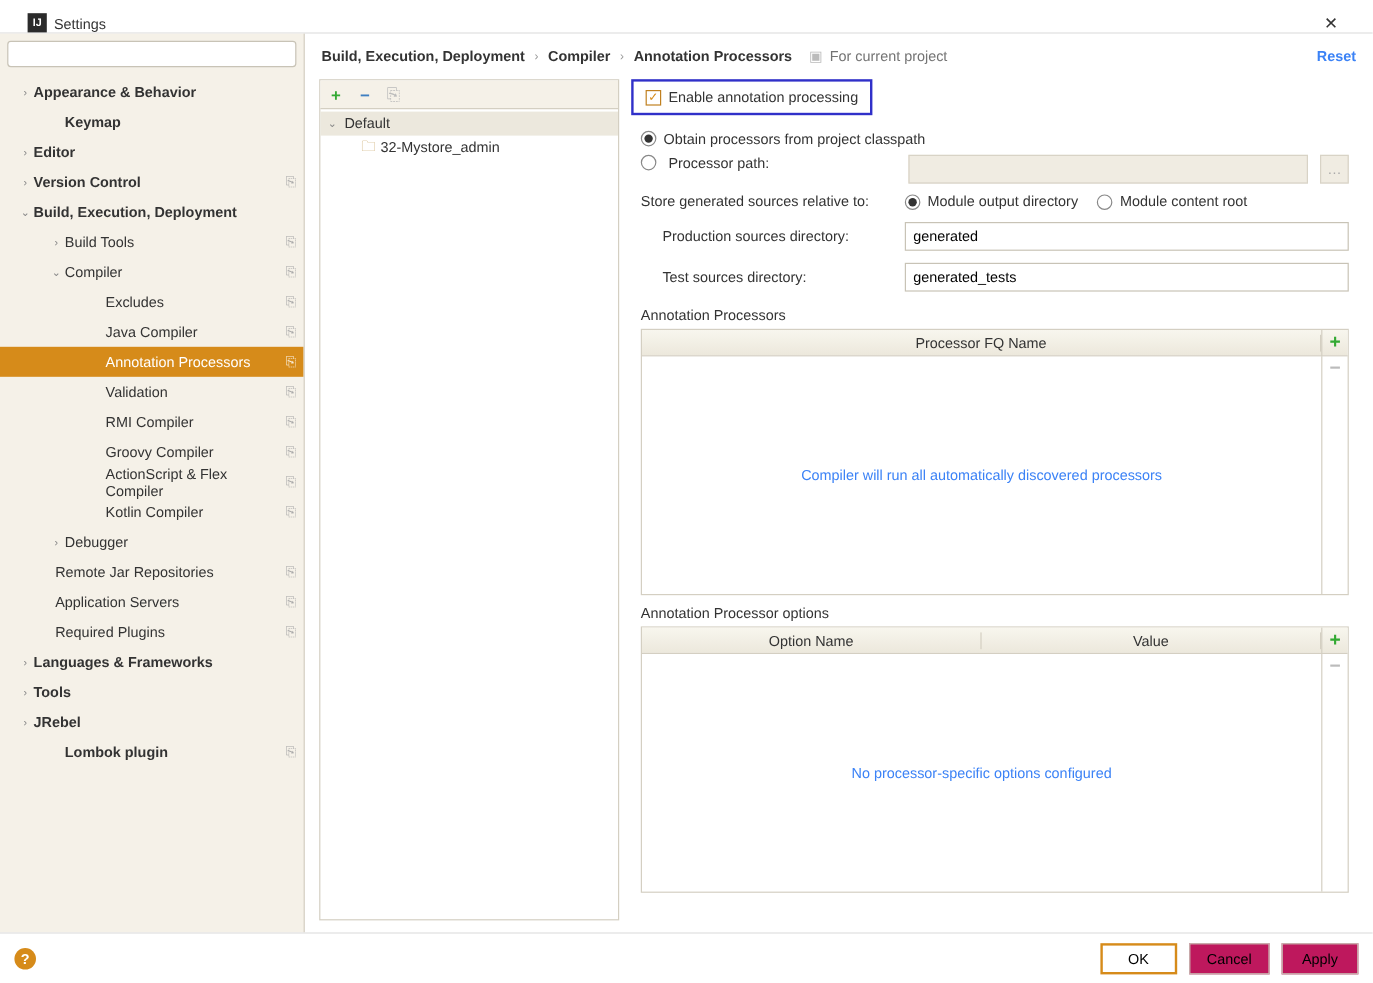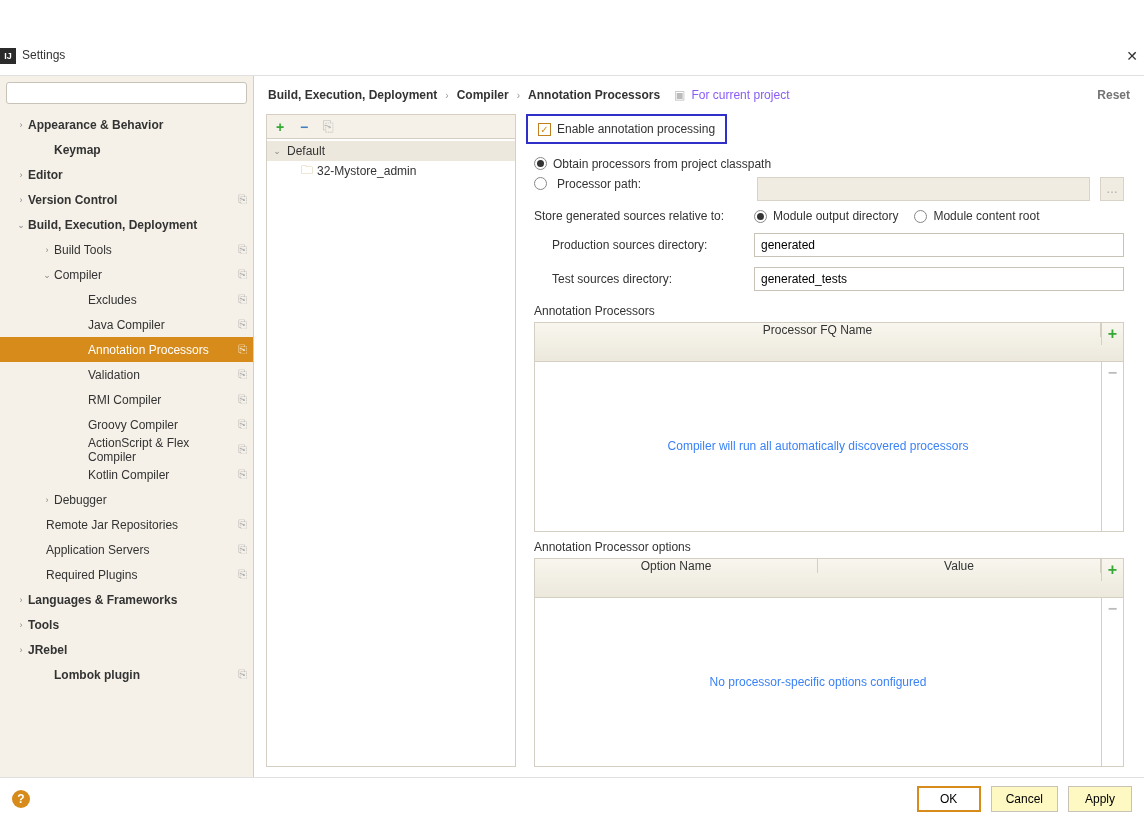--- a/index.html
+++ b/index.html
@@ -10,24 +10,23 @@
   background: #fff;
   width: 1144px;
   height: 819px;
   overflow: hidden;
   display: flex;
   flex-direction: column;
 }
 .titlebar {
   height: 28px;
   display: flex;
-  align-items: flex-start;
-  padding: 0 0;
+  align-items: flex-end;
+  padding: 0 23px;
   border-bottom: 1px solid #e0e0e0;
-  margin-top: 48px;
 }
 .titlebar .app-icon {
   width: 16px; height: 16px;
   background: #2b2b2b;
   color: #fff;
   font-size: 9px;
   font-weight: bold;
   display: inline-flex;
   align-items: center;
   justify-content: center;
@@ -112,23 +111,23 @@
 .breadcrumb {
   height: 38px;
   display: flex;
   align-items: center;
   padding: 0 14px;
   gap: 6px;
 }
 .breadcrumb .crumb { font-weight: bold; color: #333; }
 .breadcrumb .sep { color: #999; font-size: 10px; margin: 0 2px; }
 .breadcrumb .proj-ic { color: #bbb; margin-left: 8px; }
-.breadcrumb .proj-txt { color: #8b5cf6; }
+.breadcrumb .proj-txt { color: #737373; }
 .breadcrumb .spacer { flex: 1; }
-.breadcrumb .reset { color: #737373; font-weight: bold; margin-left: 40px; }
+.breadcrumb .reset { color: #3b82f6; font-weight: bold; margin-left: 40px; }
 
 .body {
   flex: 1;
   display: flex;
   min-height: 0;
   padding: 0 12px 10px 12px;
   gap: 10px;
 }
 .profiles {
   width: 250px;
@@ -241,22 +240,22 @@
 .list-box {
   border: 1px solid #d4cfc2;
   display: flex;
   flex-direction: column;
   margin: 0 8px;
 }
 .list-header {
   display: flex;
   background: linear-gradient(#f8f6ee,#ece8dc);
   border-bottom: 1px solid #d4cfc2;
-  height: 39px;
-  align-items: flex-start;
+  height: 22px;
+  align-items: center;
 }
 .list-header .col {
   flex: 1;
   text-align: center;
   border-right: 1px solid #d4cfc2;
 }
 .list-header .col:last-child { border-right:none; }
 .side-btns {
   width: 22px;
   display: flex;
@@ -302,21 +301,21 @@
   display:flex;align-items:center;justify-content:center;
   font-weight:bold;
   font-size:12px;
 }
 .footer .spacer { flex:1; }
 .footer button {
   height: 26px;
   min-width: 64px;
   padding: 0 14px;
   border: 1px solid #c8c3b6;
-  background: #fef9c3;
+  background: #be185d;
   font-size: 12px;
   cursor: default;
 }
 .footer button.primary { border: 2px solid #d68b1a; background:#fff; }
 </style>
 </head>
 <body>
 
 <div class="titlebar">
   <span class="app-icon">IJ</span>

